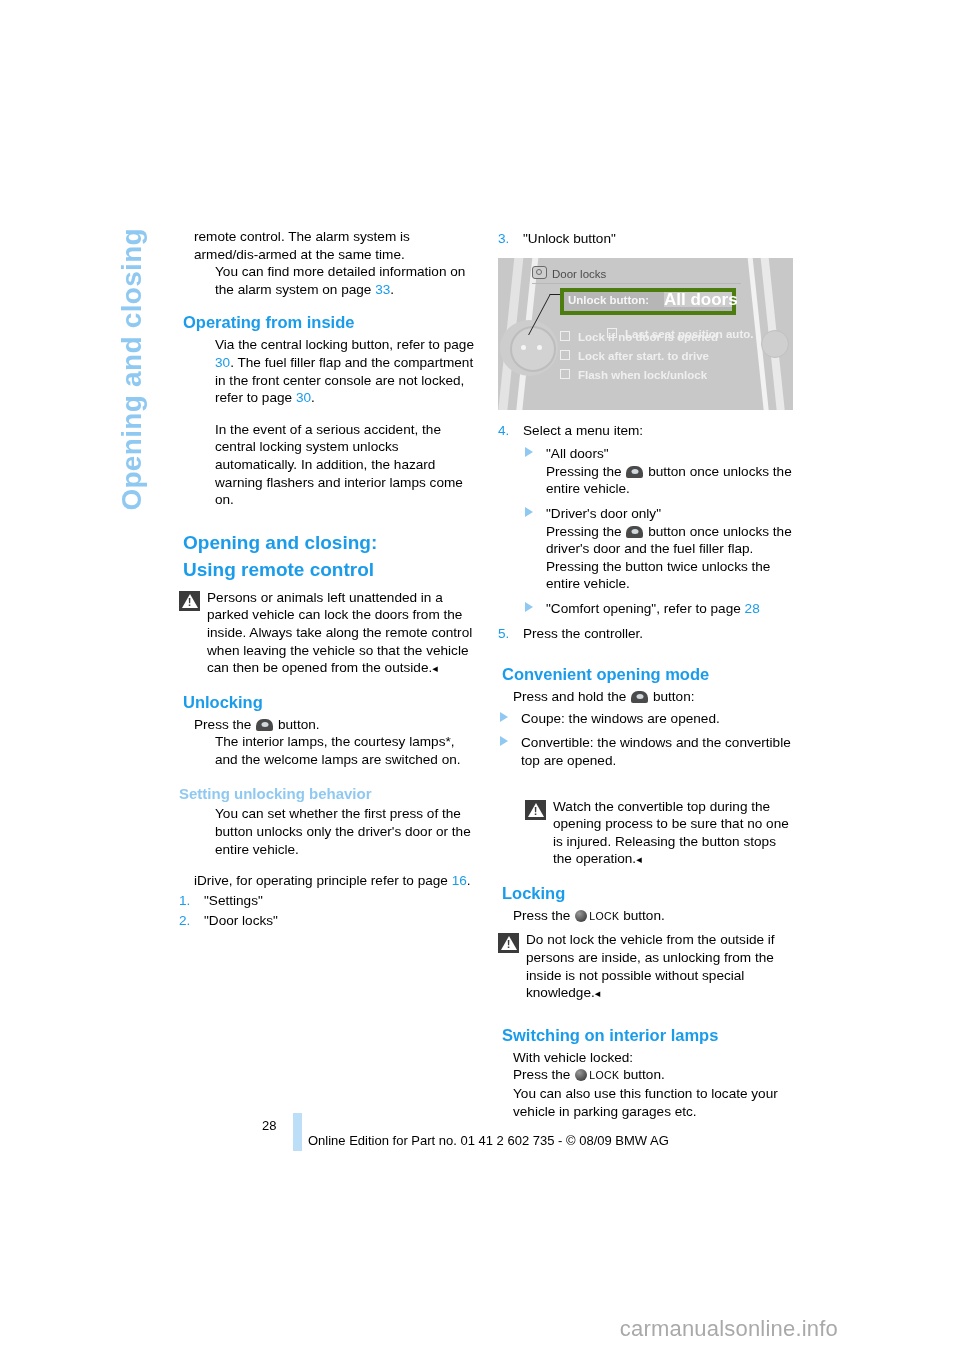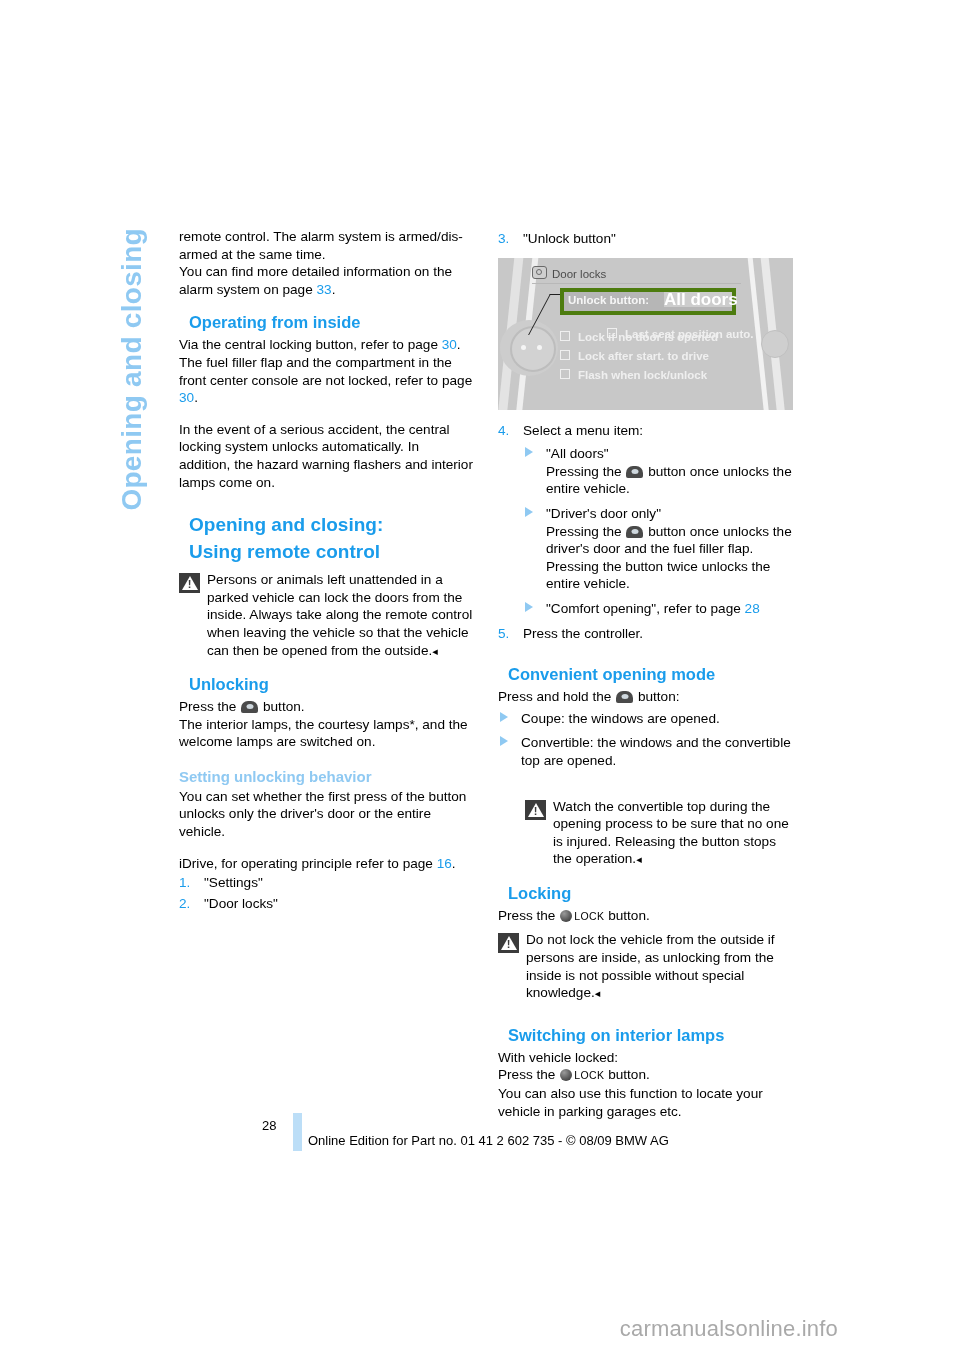--- a/index.html
+++ b/index.html
@@ -49,28 +49,28 @@
     top: 228px;
     width: 295px;
     font-size: 13.6px;
     line-height: 17.6px;
   }
   .col-left  { left: 179px; }
   .col-right { left: 498px; }
 
   p { margin: 0 0 0 0; }
 
-  .para       { margin-bottom: 14px; }
-  .para-tight { margin-bottom: 0; }
+  .para       { margin-bottom: 14px; margin-left: 36px; }
+  .para-tight { margin-bottom: 0; margin-left: 15px; }
 
   h2.section {
     font-size: 16.5px;
     font-weight: bold;
     color: #1a9ceb;
-    margin: 0 0 4px 10px;
+    margin: 0 0 4px 4px;
     line-height: 20px;
   }
   h2.section.big {
     font-size: 19px;
     line-height: 23px;
     margin-top: 22px;
     margin-bottom: 8px;
   }
   h3.subsection {
     font-size: 15px;

